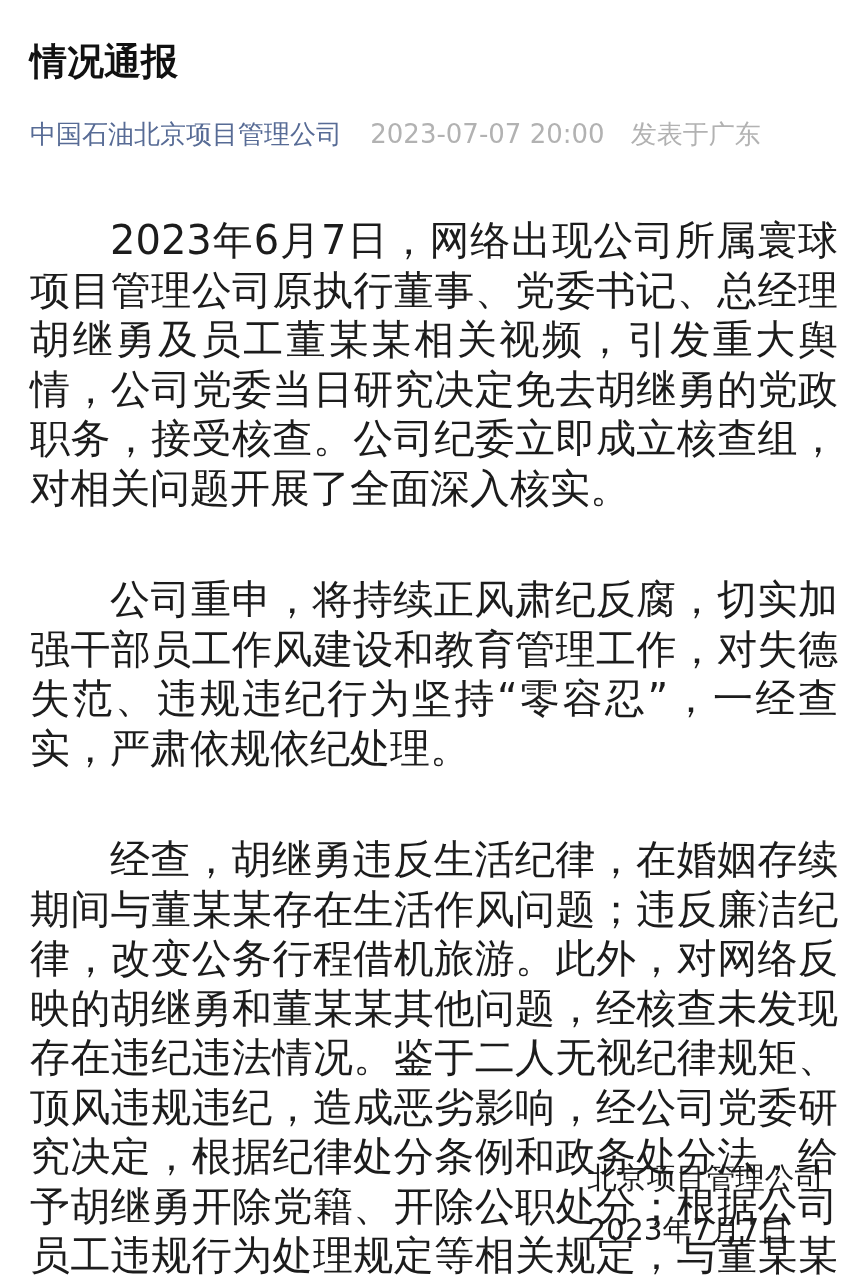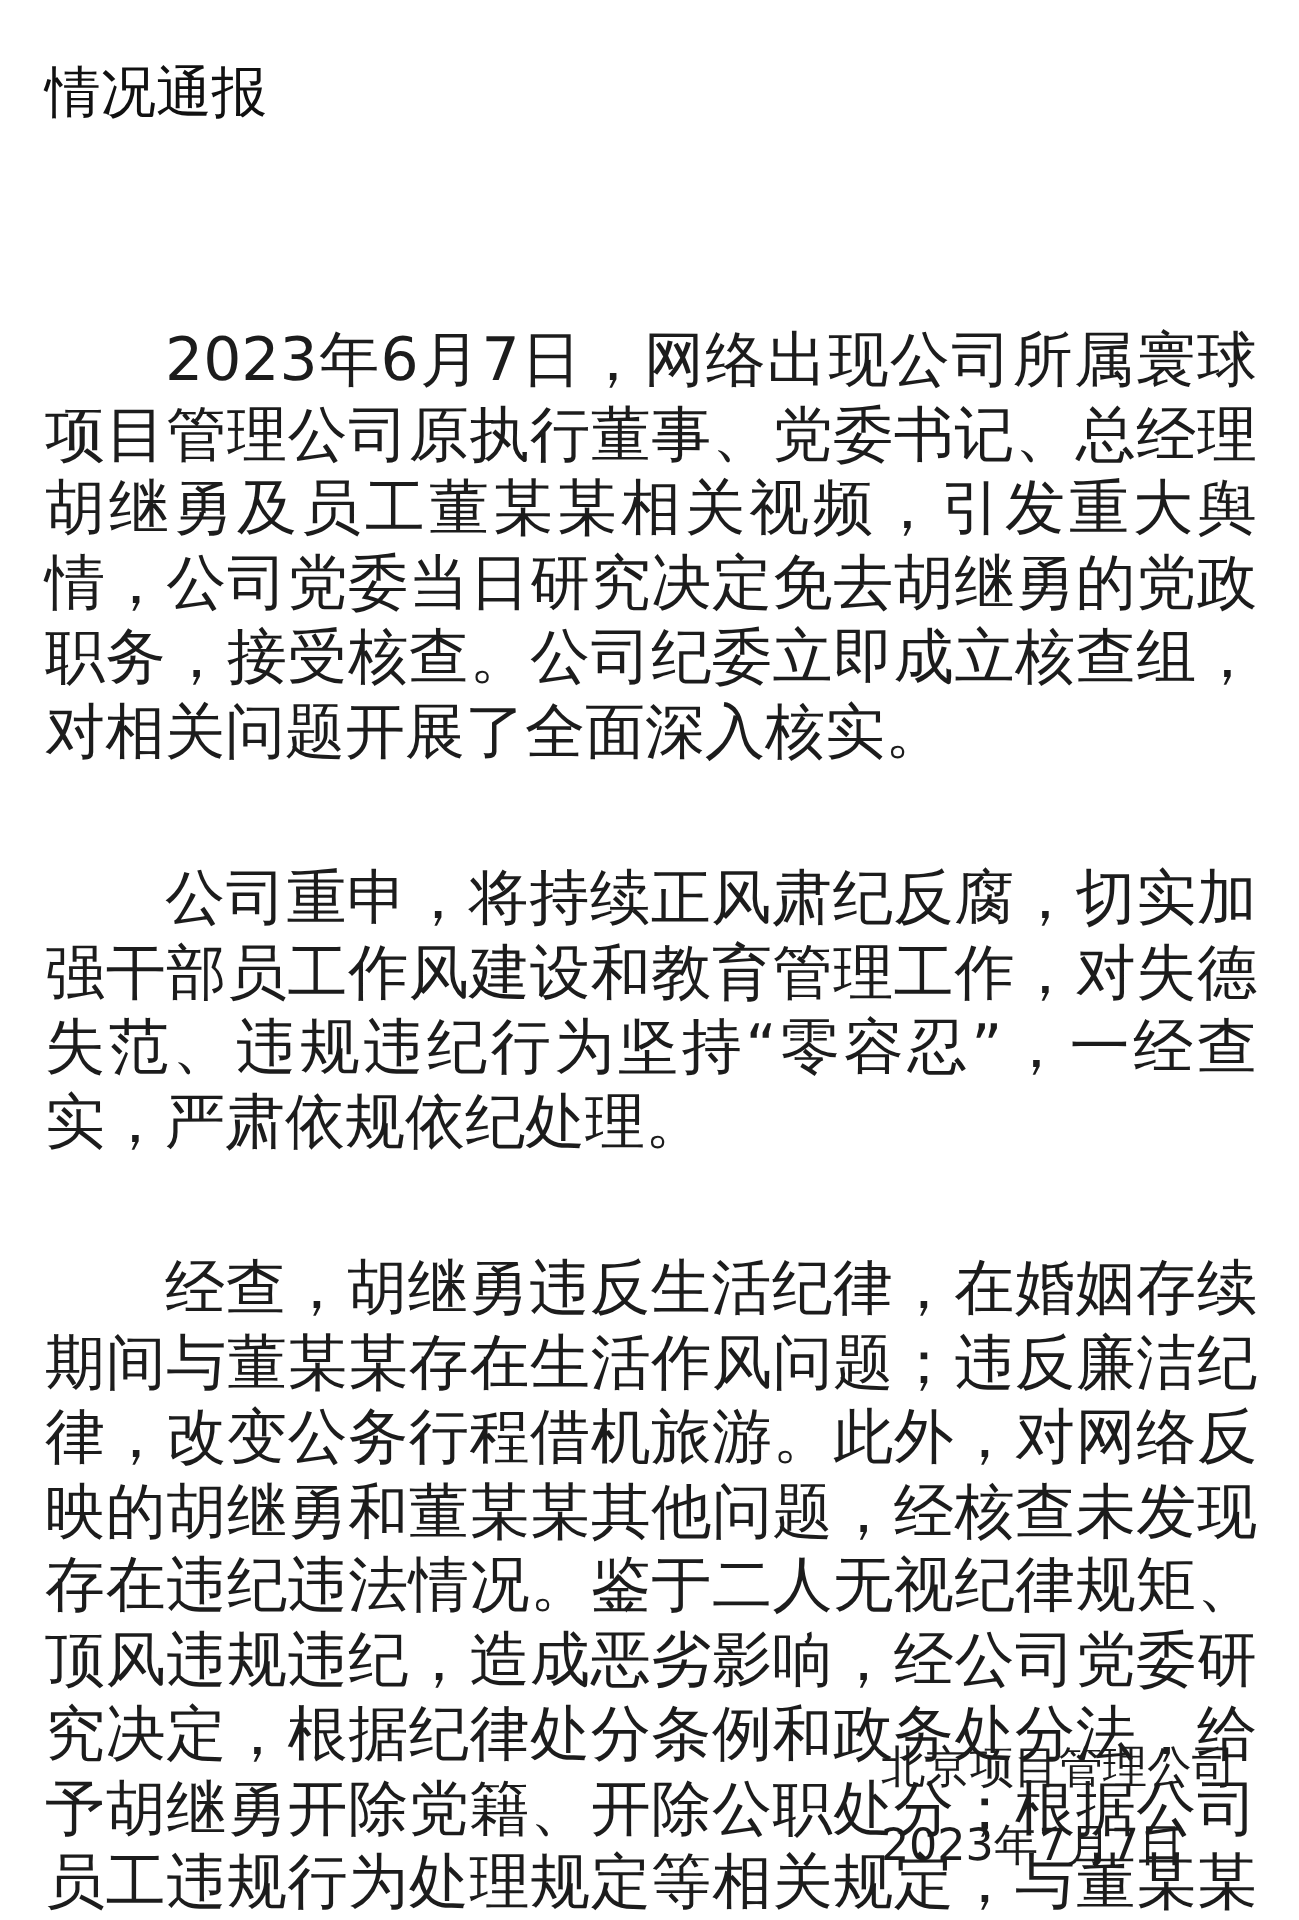--- a/index.html
+++ b/index.html
@@ -21,21 +21,21 @@
       box-sizing: border-box;
       padding: 0 32px 0 30px;
     }
     .title {
       position: absolute;
       left: 30px;
       top: 36px;
       font-size: 37px;
       line-height: 52px;
       color: #111111;
-      font-weight: normal;
+      font-weight: bold;
       margin: 0;
       letter-spacing: 0px;
     }
     .meta {
       position: absolute;
       left: 30px;
       top: 114px;
       font-size: 26px;
       line-height: 40px;
       white-space: nowrap;
@@ -77,20 +77,25 @@
     .signature div {
       margin: 0;
     }
   </style>
 </head>
 <body>
 
 <div class="page">
   <h1 class="title">情况通报</h1>
 
+  <div class="meta">
+    <span class="account">中国石油北京项目管理公司</span>
+    <span class="time">2023-07-07 20:00</span>
+    <span class="location">发表于广东</span>
+  </div>
 
   <div class="body">
     <p>2023年6月7日，网络出现公司所属寰球项目管理公司原执行董事、党委书记、总经理胡继勇及员工董某某相关视频，引发重大舆情，公司党委当日研究决定免去胡继勇的党政职务，接受核查。公司纪委立即成立核查组，对相关问题开展了全面深入核实。</p>
     <p>公司重申，将持续正风肃纪反腐，切实加强干部员工作风建设和教育管理工作，对失德失范、违规违纪行为坚持“零容忍”，一经查实，严肃依规依纪处理。</p>
     <p>经查，胡继勇违反生活纪律，在婚姻存续期间与董某某存在生活作风问题；违反廉洁纪律，改变公务行程借机旅游。此外，对网络反映的胡继勇和董某某其他问题，经核查未发现存在违纪违法情况。鉴于二人无视纪律规矩、顶风违规违纪，造成恶劣影响，经公司党委研究决定，根据纪律处分条例和政务处分法，给予胡继勇开除党籍、开除公职处分；根据公司员工违规行为处理规定等相关规定，与董某某（群众）解除劳动合同。</p>
   </div>
 
   <div class="signature">
     <div>北京项目管理公司</div>
     <div>2023年7月7日</div>

